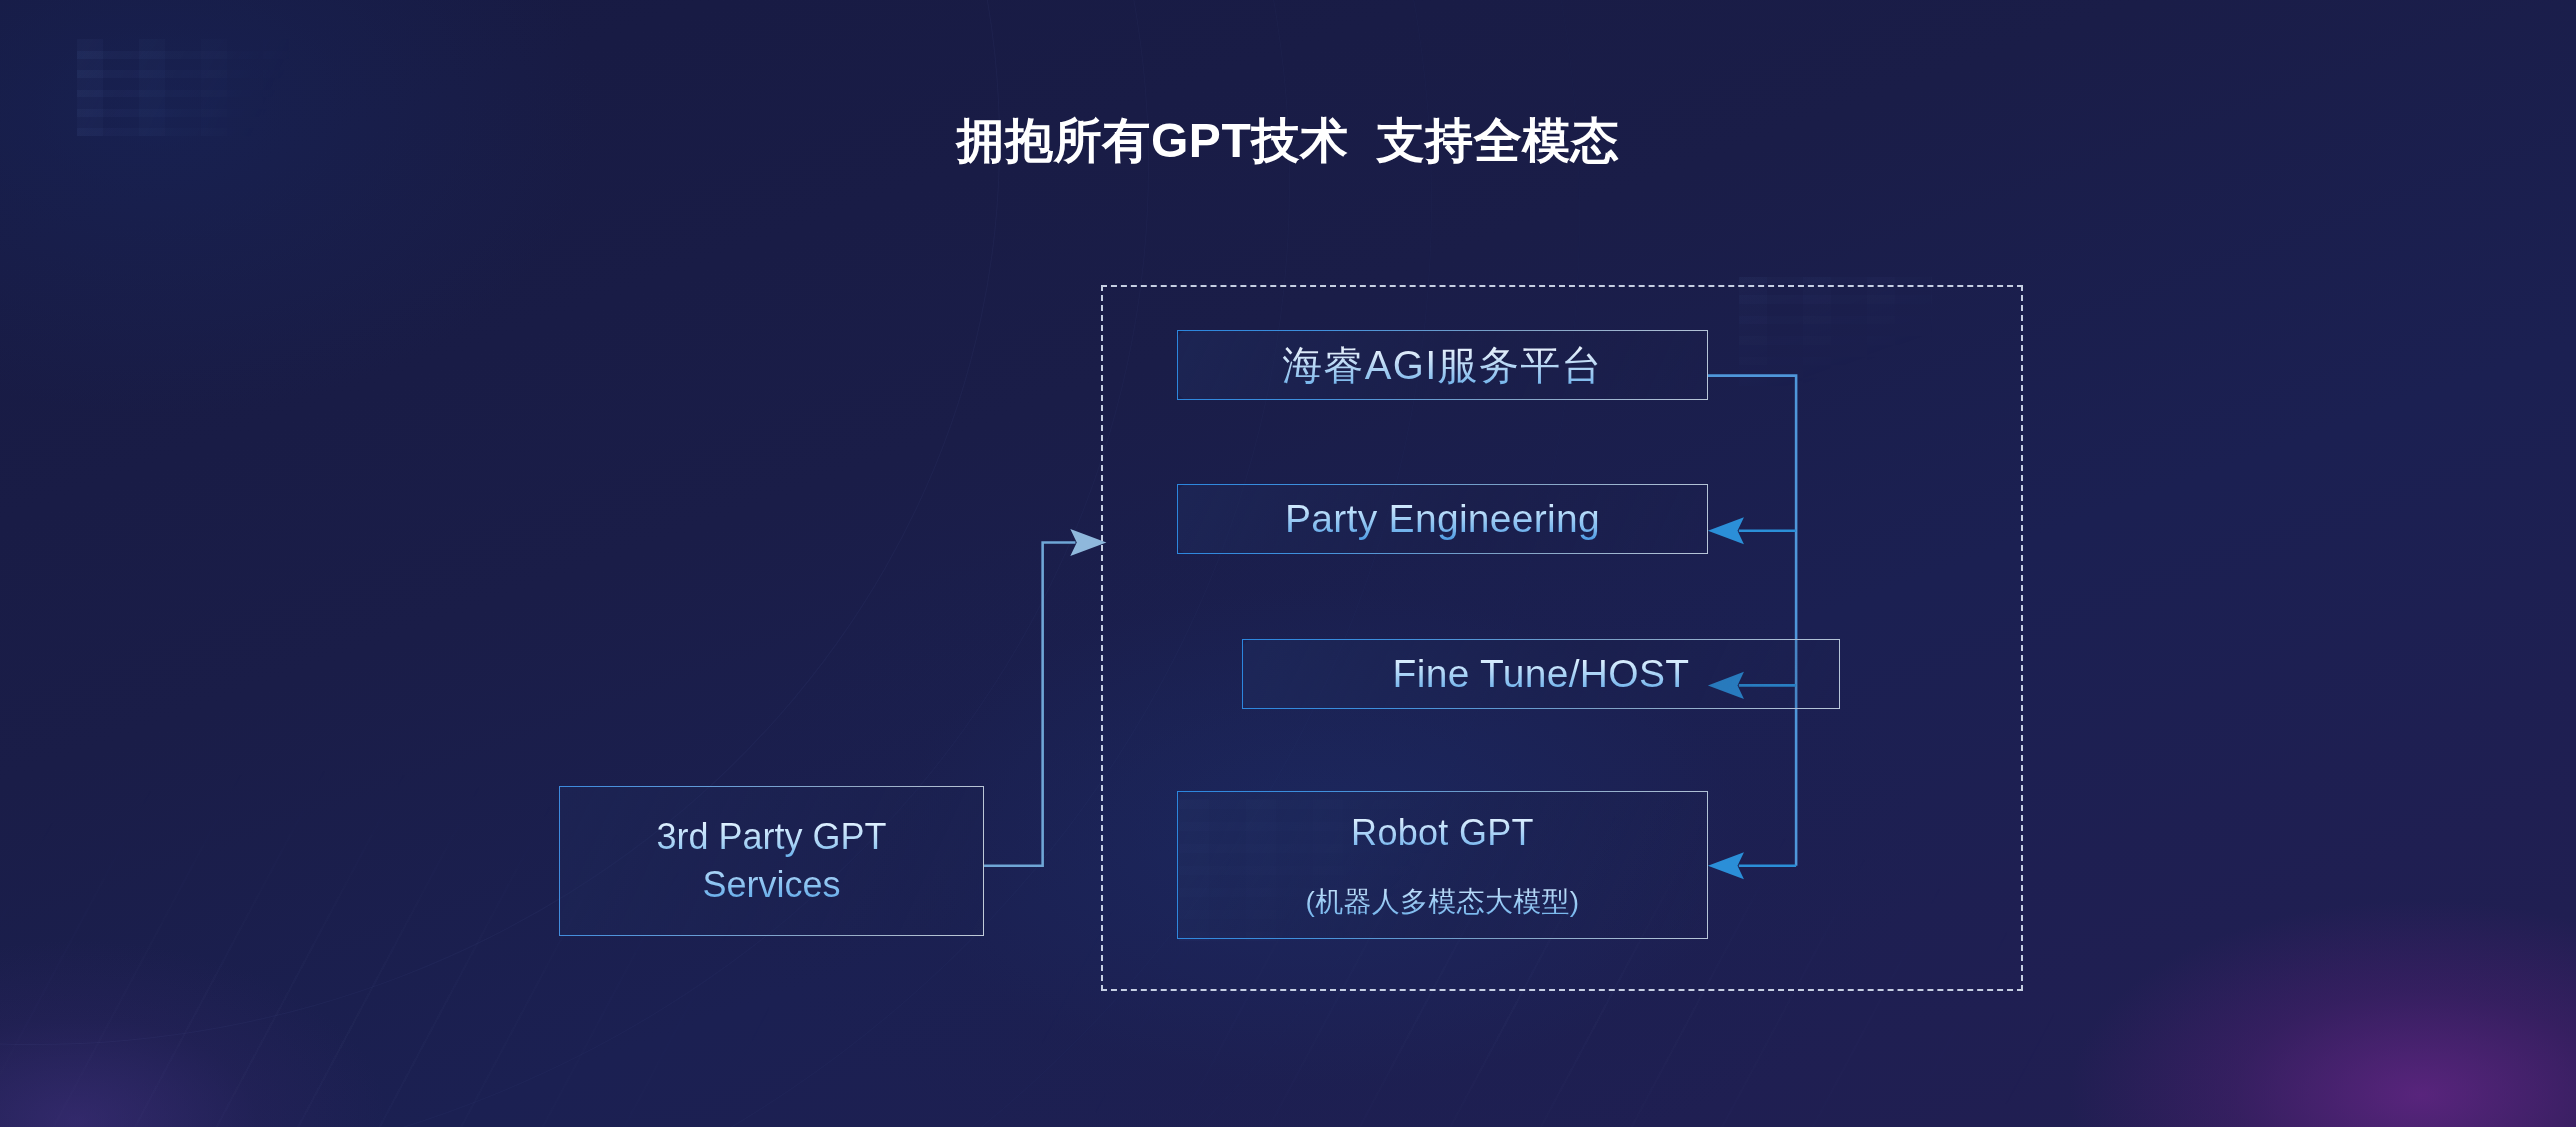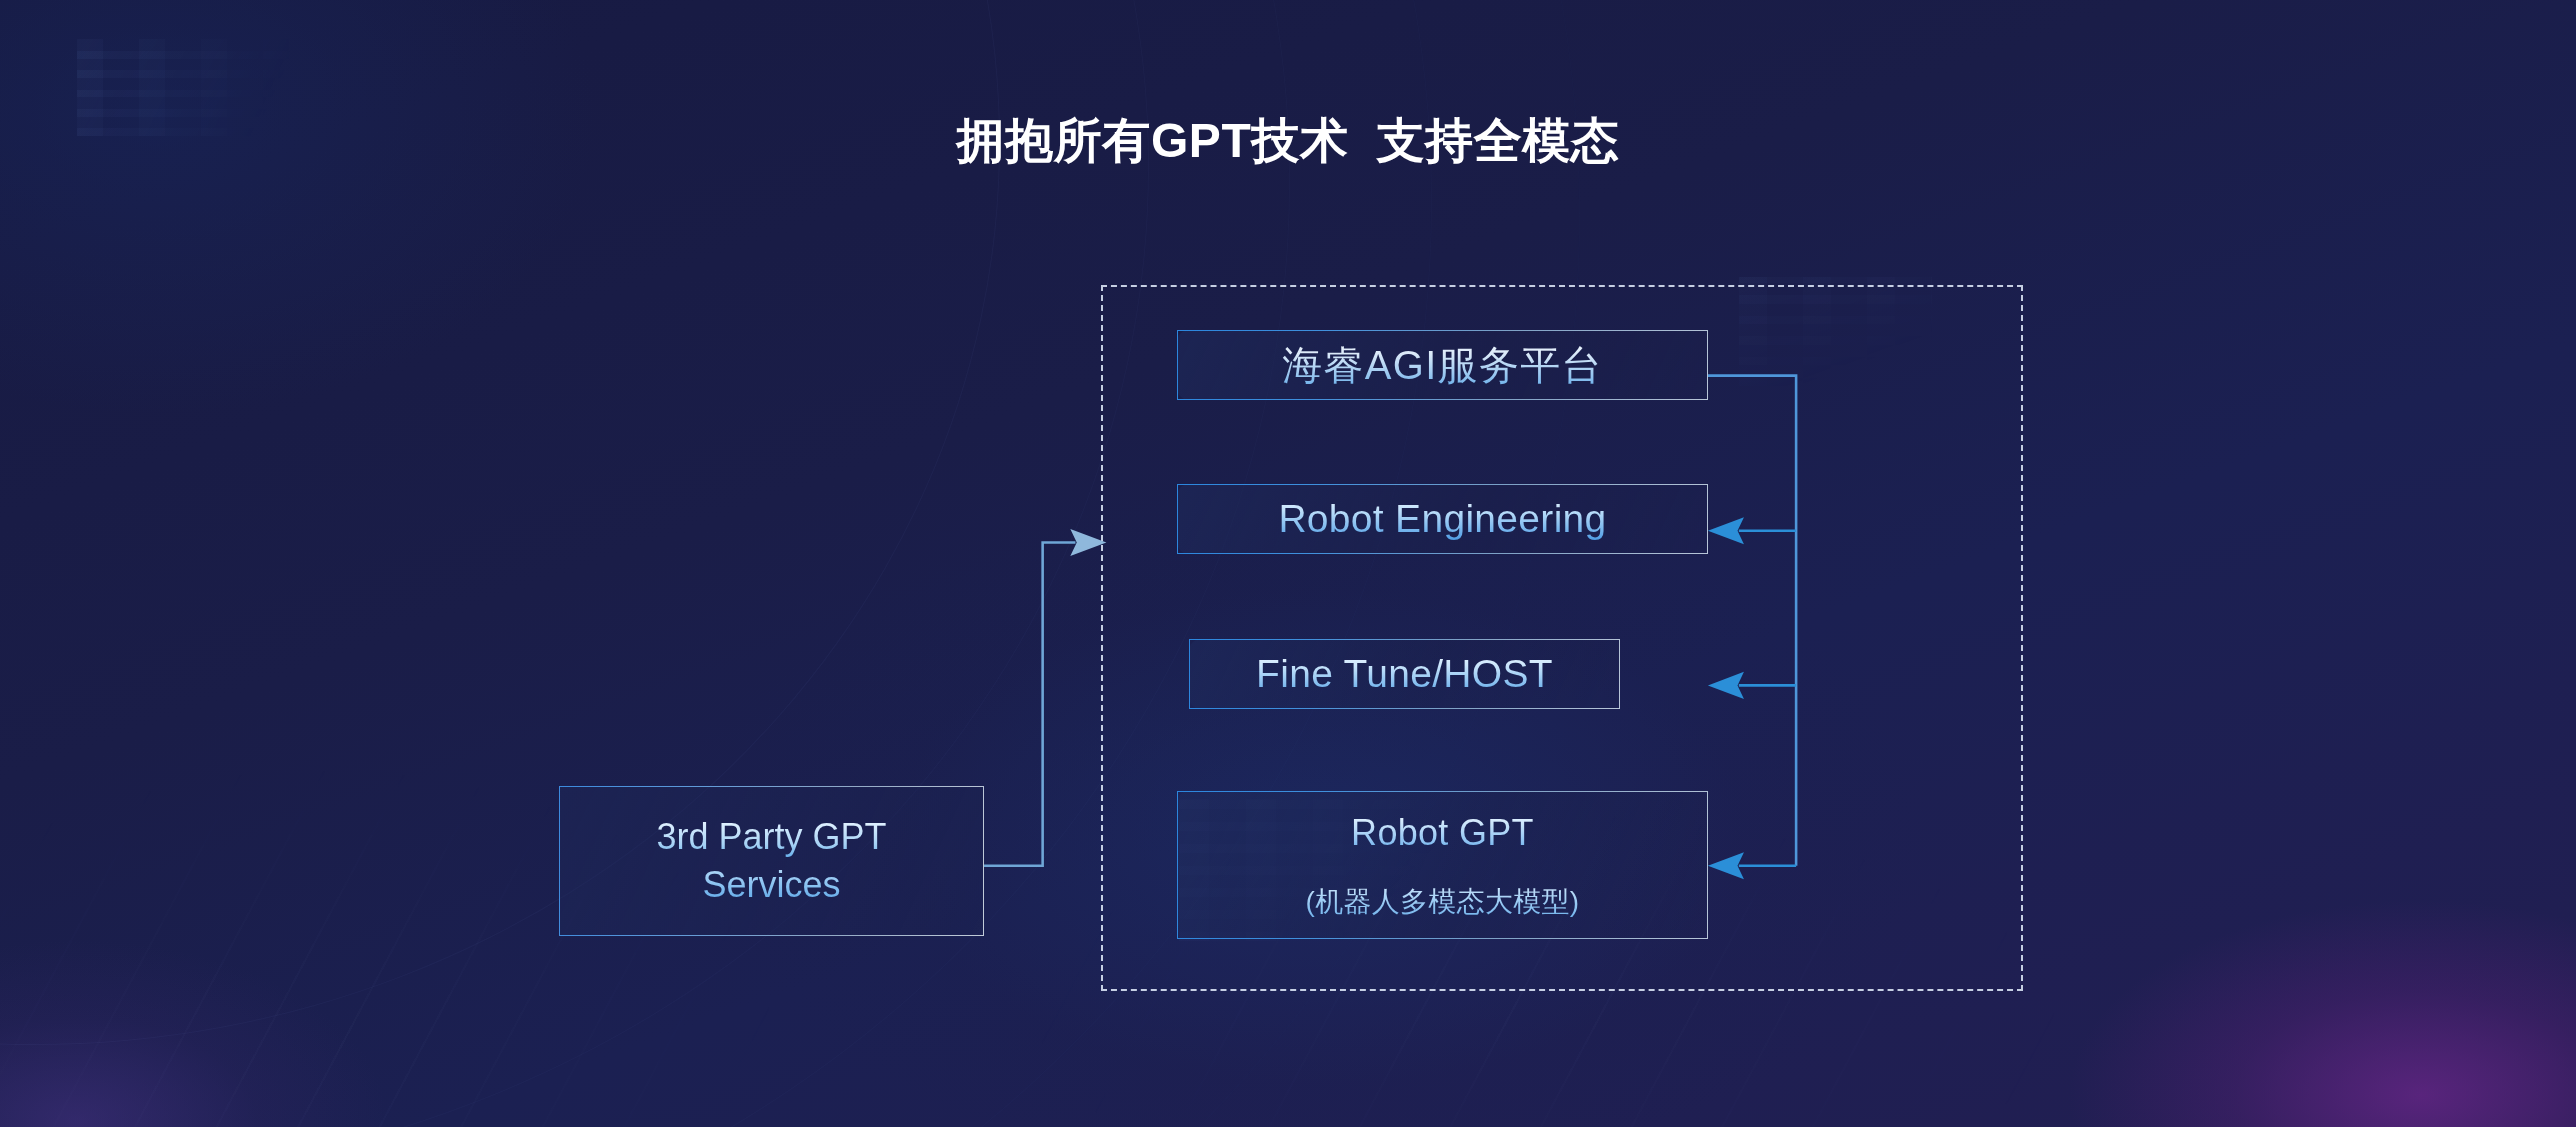--- a/index.html
+++ b/index.html
@@ -109,21 +109,21 @@
     -webkit-background-clip:text;background-clip:text;
     -webkit-text-fill-color:transparent;color:transparent;
     font-weight:400;
   }
   #node-agi{left:1177px;top:330px;width:531px;height:70px;}
   #node-agi .label{font-size:40px;letter-spacing:1.3px;}
   #node-prompt{left:1177px;top:484px;width:531px;height:70px;}
   #node-prompt .label{font-size:39px;letter-spacing:0.3px;
     background:linear-gradient(180deg,#eaf5ff 0%,#bfe0fb 30%,#7bb8ee 72%,#4b9ae4 100%);
     -webkit-background-clip:text;background-clip:text;}
-  #node-finetune{left:1189px;top:639px;width:431px;height:70px;}
+  #node-finetune{left:1242px;top:639px;width:598px;height:70px;}
   #node-finetune .label{font-size:39px;letter-spacing:0.3px;
     background:linear-gradient(180deg,#f0f8ff 0%,#cbe6fc 30%,#86bff0 72%,#4fa0e6 100%);
     -webkit-background-clip:text;background-clip:text;}
   #node-robot{left:1177px;top:791px;width:531px;height:148px;flex-direction:column;gap:16px;}
   #node-robot .label{font-size:36px;letter-spacing:0.3px;line-height:1.32;
     background:linear-gradient(180deg,#f2faff 0%,#d4eafd 26%,#8cc2f2 70%,#4fa3e9 100%);
     -webkit-background-clip:text;background-clip:text;}
   #node-robot .label.sub{font-size:28px;
     background:linear-gradient(180deg,#cfe7fb 0%,#9fcdf4 45%,#68aeea 100%);
     -webkit-background-clip:text;background-clip:text;margin-top:12px;}
@@ -196,21 +196,21 @@
 
     <path d="M1528 1344 L1619 1344 L1619 842 L1670 842" fill="none" stroke="#6fa6d6" stroke-width="4"></path>
     <polygon points="1718,842 1662,821 1672,842 1662,863" fill="#8fb8dc"></polygon>
   </svg>
 
   <div class="node" id="node-agi">
     <span class="label">海睿AGI服务平台</span>
   </div>
 
   <div class="node" id="node-prompt">
-    <span class="label">Robot Engineering</span>
+    <span class="label">Party Engineering</span>
   </div>
 
   <div class="node" id="node-finetune">
     <span class="label">Fine Tune/HOST</span>
   </div>
 
   <div class="node" id="node-robot">
     <span class="label">Robot GPT</span>
     <span class="label sub">(机器人多模态大模型)</span>
   </div>

